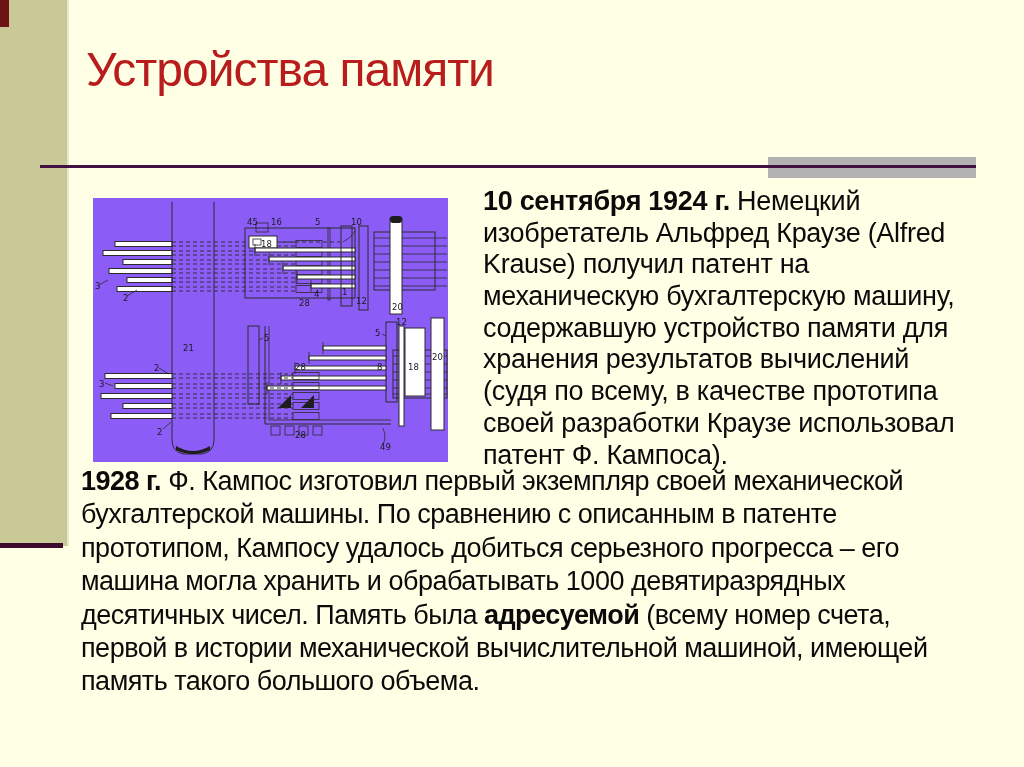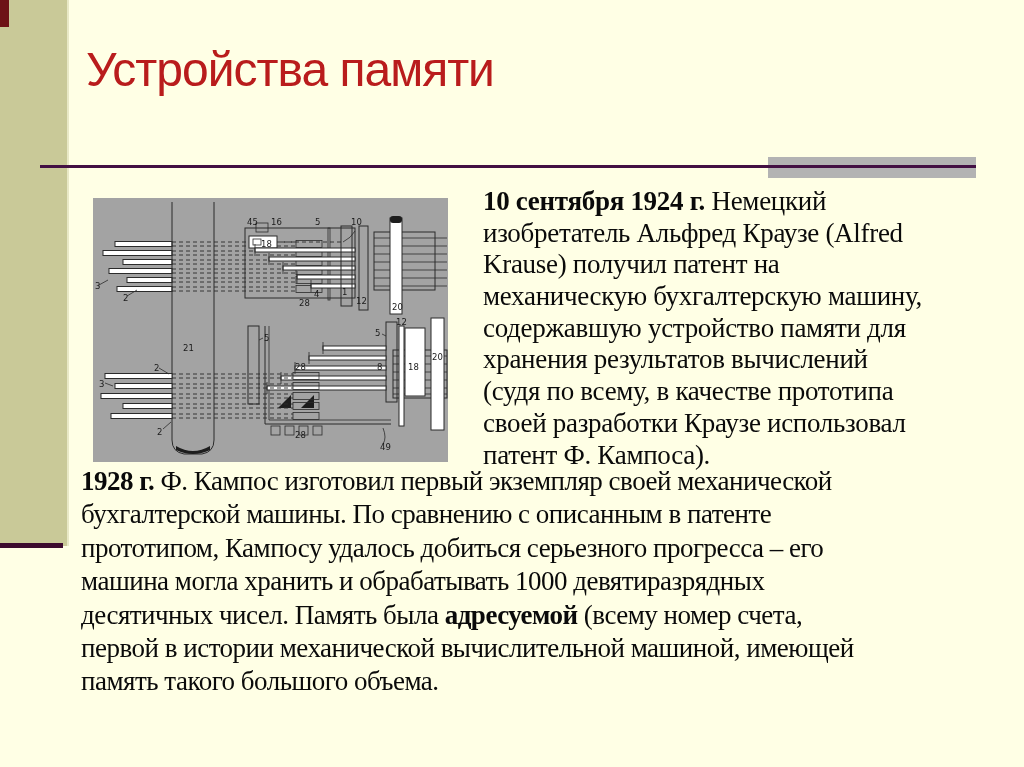--- a/index.html
+++ b/index.html
@@ -27,28 +27,28 @@
   .gray-rect{
     position:absolute;left:768px;top:157px;width:208px;height:21px;
     background:#B3B3B3;z-index:1;
   }
   .title-rule{
     position:absolute;left:40px;top:165px;width:936px;height:3px;
     background:#431043;z-index:2;
   }
   .figure-box{
     position:absolute;left:93px;top:198px;width:355px;height:264px;
-    background:#a3a3a3;
+    background:#8b5cf6;
   }
   .para{position:absolute;}
   .p1924{left:483px;top:186px;width:500px;font-size:27px;letter-spacing:-0.3px;}
   .p1924 .tl{height:31.7px;white-space:nowrap;}
   .p1928{left:81px;top:466px;width:885px;font-size:27px;letter-spacing:-0.5px;}
   .p1928 .tl{height:33.4px;white-space:nowrap;}
-  .tl span{vertical-align:top;font-family:Liberation Serif, serif;}
+  .tl span{vertical-align:top;}
   .tl .b{font-weight:bold;}
   svg text{font-family:"DejaVu Sans",sans-serif;font-size:8.5px;fill:#1a1a1a;}
   svg .ln{stroke:#2b2b2b;fill:none;stroke-width:1;}
   svg .thin{stroke:#2b2b2b;fill:none;stroke-width:0.8;}
   svg .dsh{stroke:#2b2b2b;fill:none;stroke-width:0.9;stroke-dasharray:4,3;}
   svg .wh{fill:#ffffff;stroke:#2b2b2b;stroke-width:1;}
   svg .dark{fill:#1d1d1d;stroke:none;}
 </style>
 </head>
 <body>

